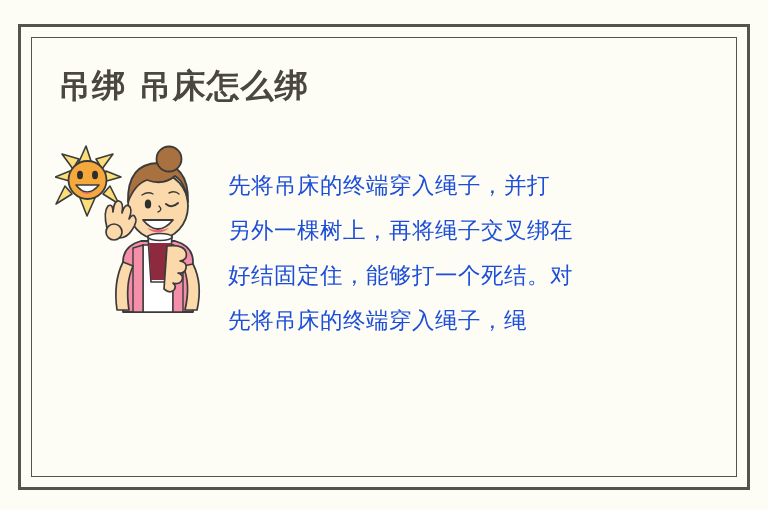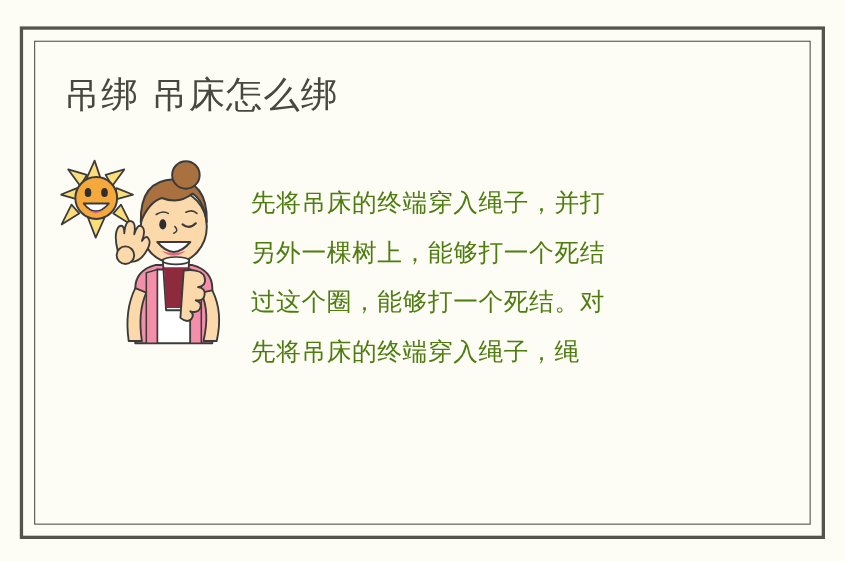--- a/index.html
+++ b/index.html
@@ -44,42 +44,42 @@
     top: 0;
     width: 768px;
     height: 510px;
   }
   .title {
     position: absolute;
     left: 58px;
     top: 64px;
     font-family: "DejaVu Sans", "Liberation Sans", sans-serif;
     font-size: 33px;
-    font-weight: 400;
+    font-weight: 700;
     color: #4a473f;
     letter-spacing: 1px;
     white-space: nowrap;
   }
   .illus {
     position: absolute;
     left: 55px;
     top: 142px;
     width: 165px;
     height: 172px;
   }
   .body-text {
     position: absolute;
     left: 228px;
     top: 163px;
     width: 420px;
   }
   .body-line {
     font-family: "DejaVu Serif", "Liberation Serif", serif;
     font-size: 22.5px;
-    color: #4d7c0f;
+    color: #1d4ed8;
     line-height: 45px;
     height: 45px;
     letter-spacing: 0.5px;
     white-space: nowrap;
     text-align: justify;
   }
 </style>
 </head>
 <body>
 
@@ -147,19 +147,19 @@
 
           <g>
             <path d="M112,104 q16,-2 19,6 q2,8 -6,9 q7,1 6,7 q-1,6 -8,5 q6,2 4,7 q-2,5 -9,3 q4,3 1,7 q-4,4 -10,-1 L112,104 Z" fill="#fbd9aa" stroke="#3b3b3b" stroke-width="1.7" stroke-linejoin="round"></path>
           </g>
         </g>
       </svg>
     </div>
 
     <div class="body-text">
       <div class="body-line">先将吊床的终端穿入绳子，并打</div>
-      <div class="body-line">另外一棵树上，能够打一个死结</div>
-      <div class="body-line">过这个圈，能够打一个死结。对</div>
+      <div class="body-line">另外一棵树上，再将绳子交叉绑在</div>
+      <div class="body-line">好结固定住，能够打一个死结。对</div>
       <div class="body-line">先将吊床的终端穿入绳子，绳</div>
     </div>
 
   </div>
 </div>
 
 </body></html>

